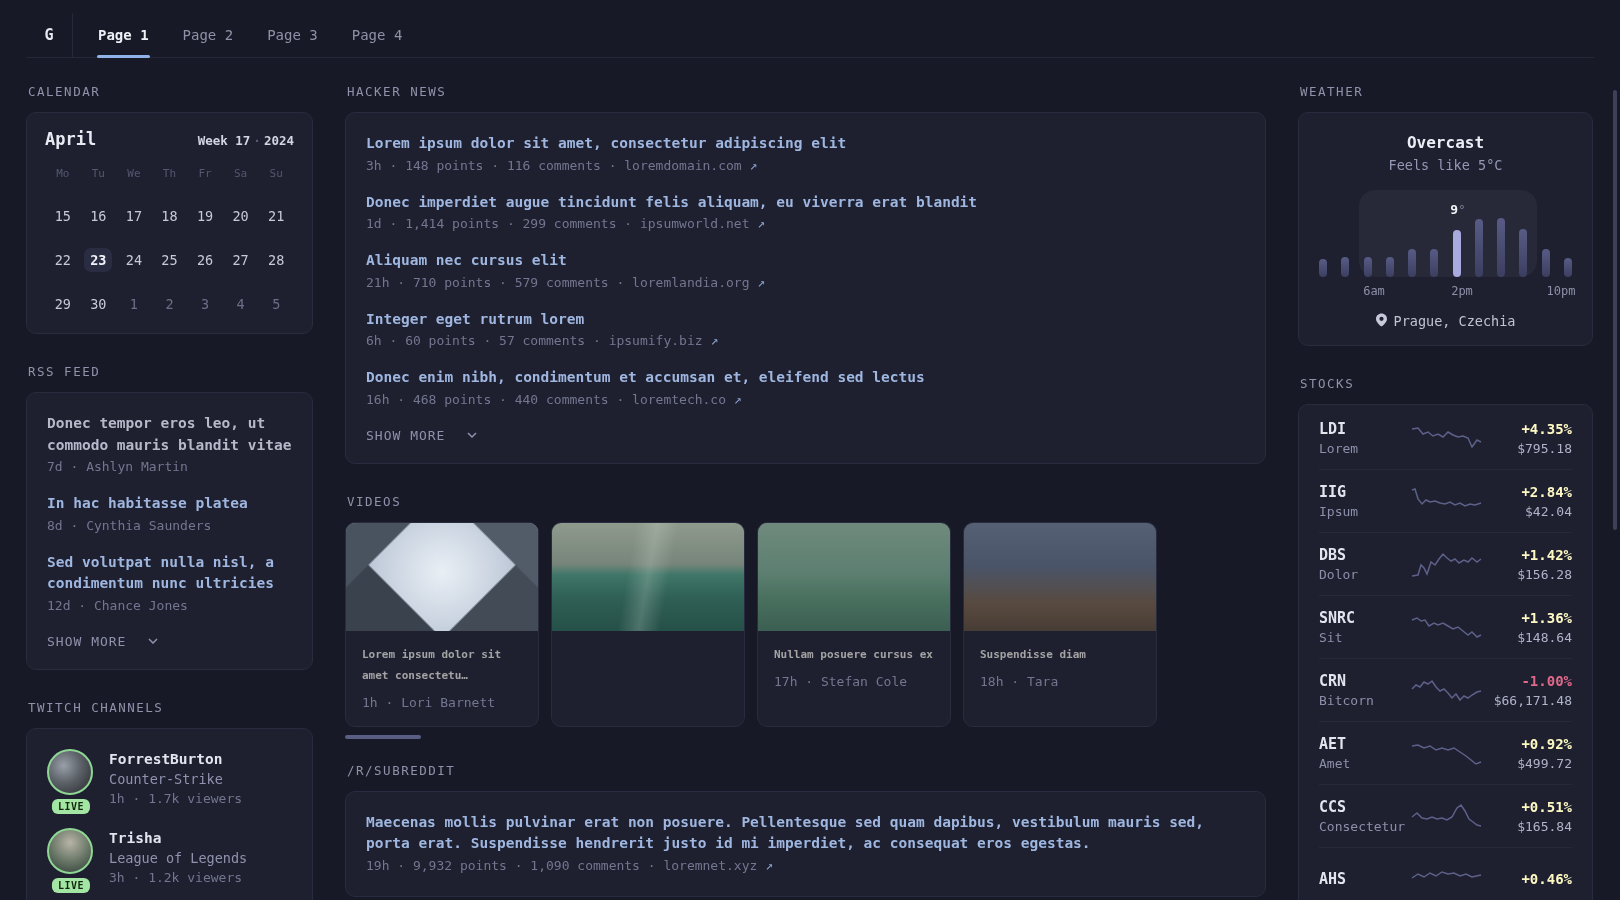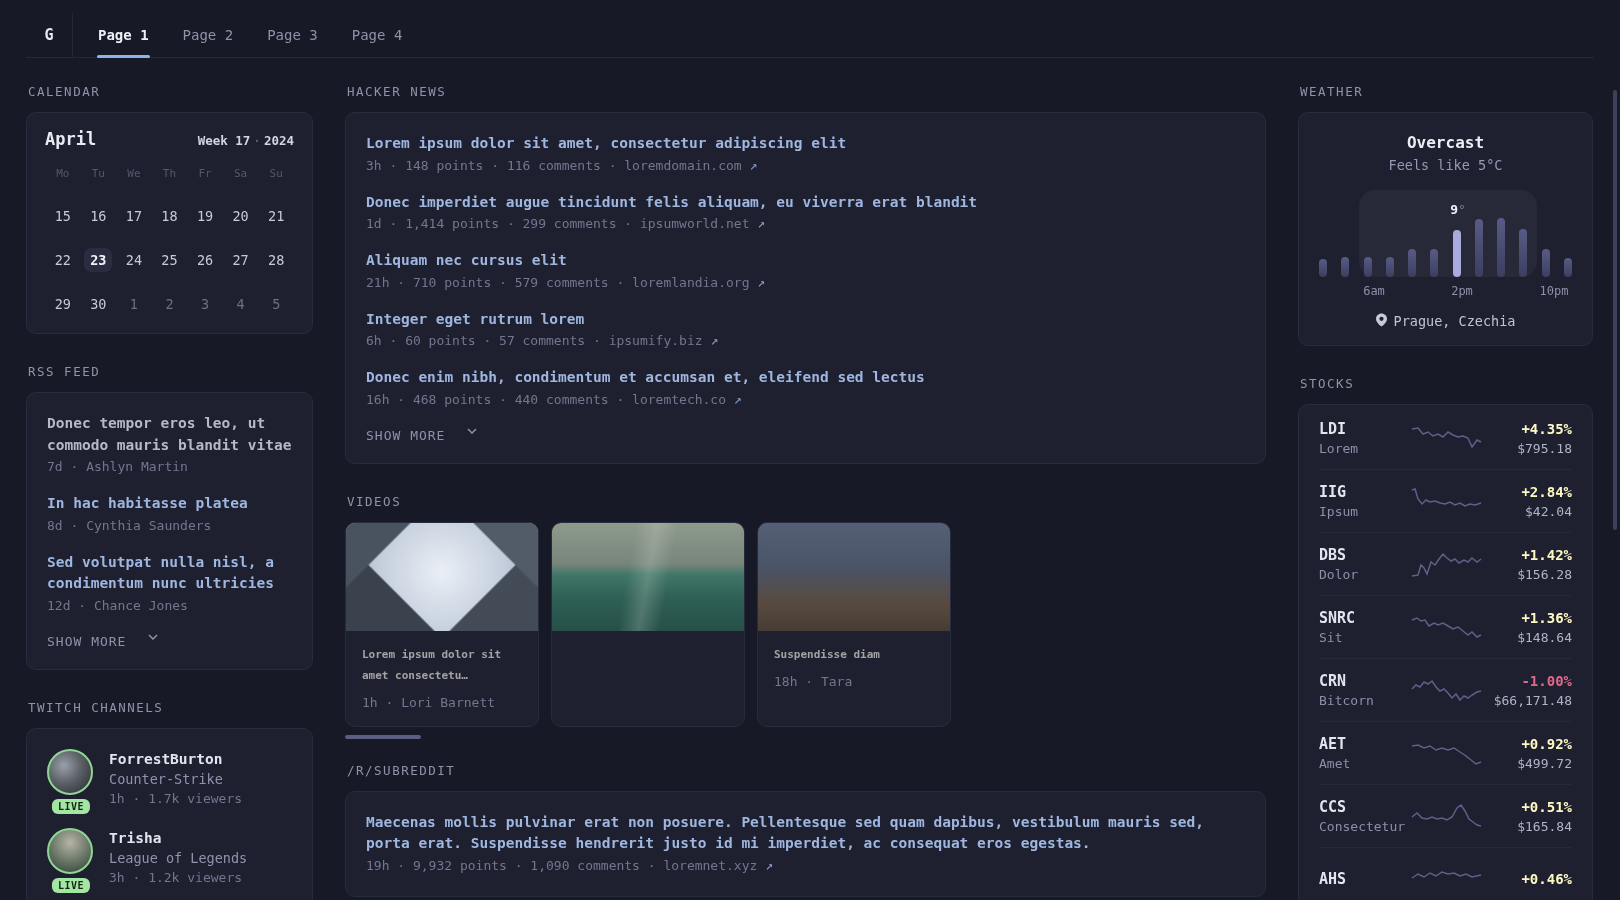--- a/index.html
+++ b/index.html
@@ -34,21 +34,21 @@
   .cal-day span{display:inline-block;min-width:28px;line-height:24px;border-radius:7px;}
   .cal-day.muted{color:#6c6f88;}
   .cal-day.selected span{background:#2a2c42;color:#f0f2f8;font-weight:bold;}
   
   .feed{padding:20px;margin-top:12px;}
   .feed-item + .feed-item{margin-top:16px;}
   .f-title{font-size:14.5px;font-weight:bold;color:#9fb7e0;line-height:21.5px;cursor:pointer;}
   .f-title.read{color:#b6b9ca;}
   .f-meta{font-size:13px;color:#73768f;line-height:21px;}
   .ext-arrow{color:#8aa3cc;}
-  .show-more{margin-top:18px;font-size:13px;color:#8f92aa;letter-spacing:1px;display:flex;gap:22px;cursor:pointer;}
+  .show-more{margin-top:18px;font-size:13px;color:#8f92aa;letter-spacing:1px;display:flex;align-items:center;gap:22px;cursor:pointer;}
   
   .twitch{padding:20px;}
   .tw-row{display:flex;gap:14px;}
   .tw-row + .tw-row{margin-top:20px;}
   .tw-avatar-wrap{position:relative;width:48px;flex:0 0 48px;}
   .tw-avatar{width:42px;height:42px;border-radius:50%;border:2px solid #8fd694;background:#444;}
   .tw-avatar.offline{border-color:#4d5178;}
   .av-1{background:radial-gradient(circle at 35% 35%,#9aa0a8,#5c6168 45%,#2e3236 90%);}
   .av-2{background:radial-gradient(circle at 50% 30%,#b8b4a6,#6d7a6a 50%,#33413a 95%);}
   .av-3{background:radial-gradient(circle at 50% 35%,#d6b795,#9a7b5f 55%,#4a4350 95%);}
@@ -311,20 +311,27 @@
             <div class="vid-thumb thumb-1"></div>
             <div class="vid-body">
               <div class="vid-title">Lorem ipsum dolor sit amet consectetu…</div>
               <div class="vid-meta">1h · Lori Barnett</div>
             </div>
           </div>
           <div class="vid-card">
             <div class="vid-thumb thumb-3"></div>
           </div>
           <div class="vid-card">
+            <div class="vid-thumb thumb-4"></div>
+            <div class="vid-body">
+              <div class="vid-title">Nullam posuere cursus ex</div>
+              <div class="vid-meta">17h · Stefan Cole</div>
+            </div>
+          </div>
+          <div class="vid-card">
             <div class="vid-thumb thumb-5"></div>
             <div class="vid-body">
               <div class="vid-title">Suspendisse diam</div>
               <div class="vid-meta">18h · Tara</div>
             </div>
           </div>
         </div>
         <div class="vid-scroll-track">
           <div class="vid-scroll-thumb"></div>
         </div>
@@ -362,21 +369,21 @@
               <div class="w-bar" style="height:59px"></div>
               <div class="w-bar" style="height:48px"></div>
               <div class="w-bar" style="height:28px"></div>
               <div class="w-bar" style="height:19px"></div>
             </div>
             <div class="w-deg"><span>9</span><span class="deg-sym">°</span></div>
           </div>
           <div class="w-times">
             <span style="left:55px">6am</span>
             <span style="left:143px">2pm</span>
-            <span style="left:235px">10pm</span>
+            <span style="left:242px">10pm</span>
           </div>
           <div class="w-loc">
             <svg width="11" height="14" viewBox="0 0 12 14">
                 <path d="M6 0C2.7 0 0 2.6 0 5.8 0 10 6 14 6 14s6-4 6-8.2C12 2.6 9.3 0 6 0zm0 8a2.3 2.3 0 1 1 0-4.6A2.3 2.3 0 0 1 6 8z" fill="#c6c9da"></path>
               </svg>
             <span>Prague, Czechia</span>
           </div>
         </div>
       </div>
 

